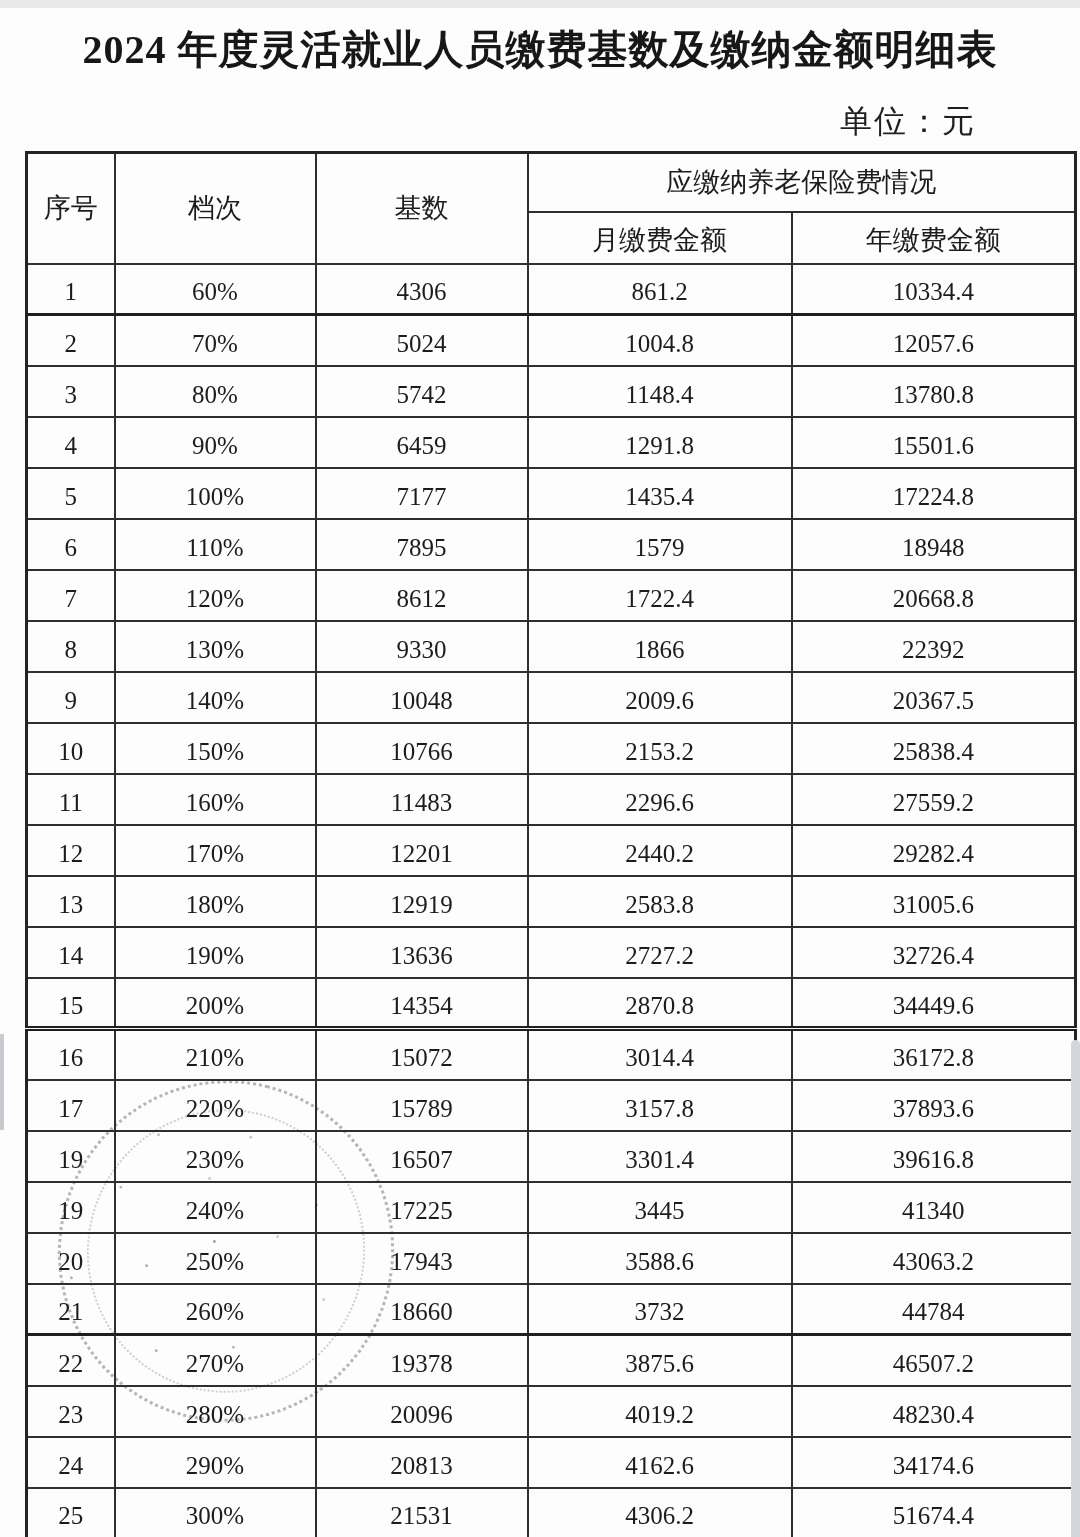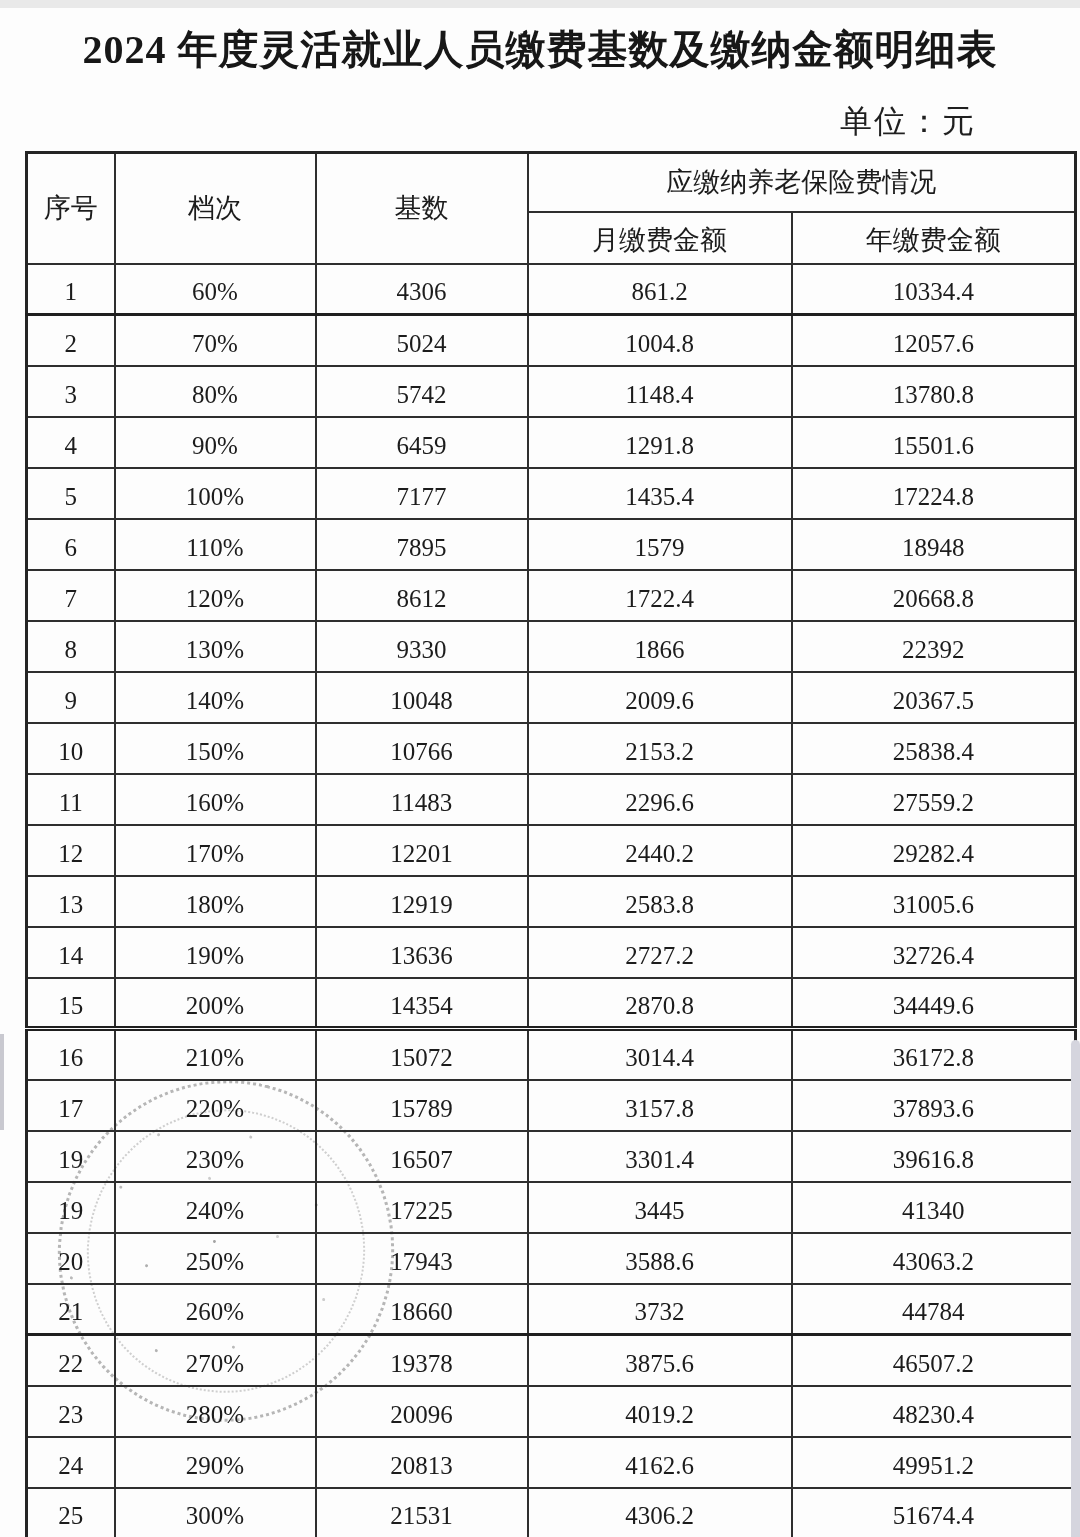--- a/index.html
+++ b/index.html
@@ -255,21 +255,21 @@
           <td>280%</td>
           <td>20096</td>
           <td>4019.2</td>
           <td>48230.4</td>
         </tr>
         <tr>
           <td>24</td>
           <td>290%</td>
           <td>20813</td>
           <td>4162.6</td>
-          <td>49951.2</td>
+          <td>34174.6</td>
         </tr>
         <tr>
           <td>25</td>
           <td>300%</td>
           <td>21531</td>
           <td>4306.2</td>
           <td>51674.4</td>
         </tr>
       </tbody>
   </table>

